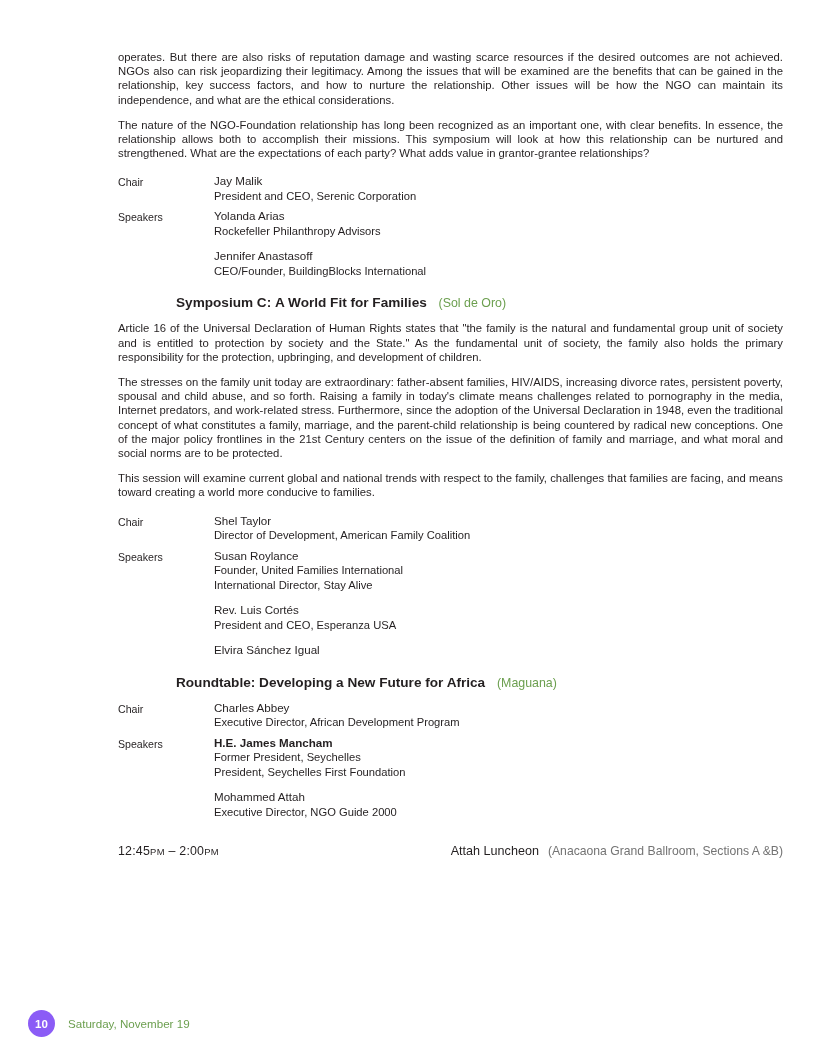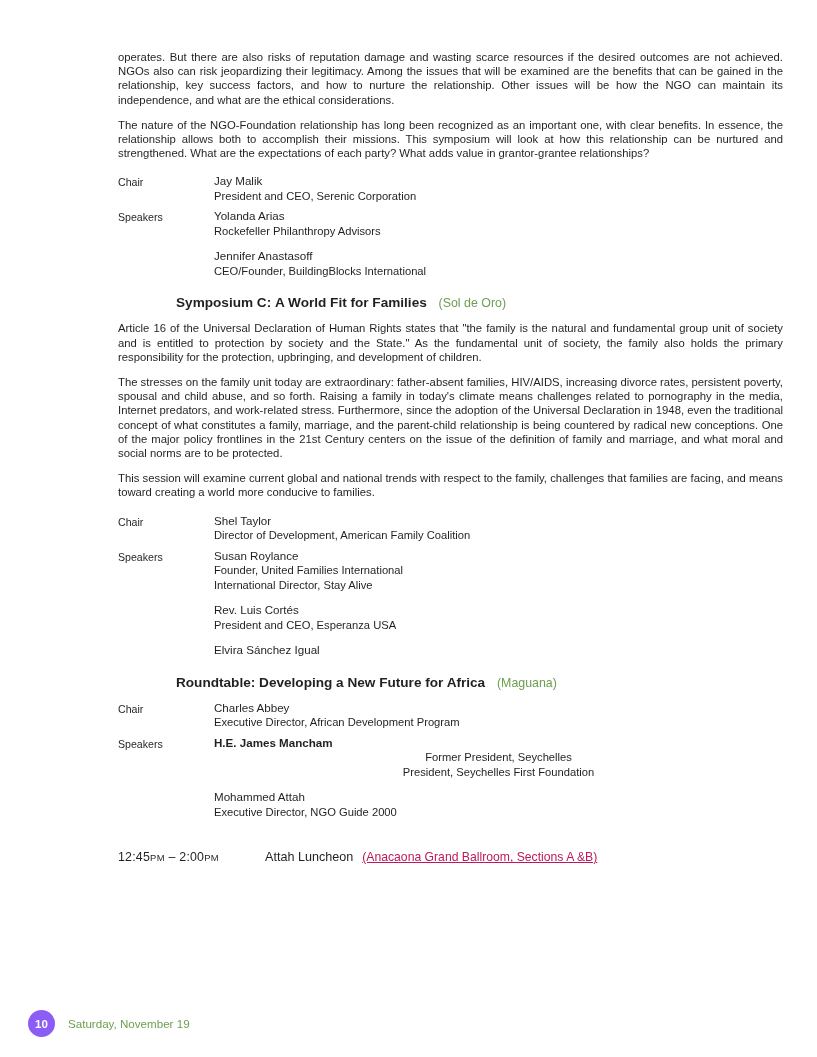--- a/index.html
+++ b/index.html
@@ -95,42 +95,42 @@
     font-weight: normal;
     font-style: normal;
     font-size: 12.4px;
     margin-left: 8px;
   }
 
   
   .sched {
     display: flex;
     align-items: baseline;
-    margin-top: 28px;
+    margin-top: 22px;
+    justify-content: space-between;
   }
   .sched .time {
     width: 147px;
     flex: 0 0 147px;
     font-size: 12.4px;
     color: #231f20;
     letter-spacing: .2px;
   }
   .sched .time .ampm {
     font-size: 9.4px;
     letter-spacing: .4px;
   }
   .sched .event {
     font-size: 12.6px;
     color: #231f20;
   }
   .sched .loc {
-    color: #be185d;
+    color: #737373;
     font-size: 12.2px;
     margin-left: 9px;
-    text-decoration: underline;
   }
 
   
   .footer {
     position: absolute;
     left: 28px;
     bottom: 28px;
     display: flex;
     align-items: center;
   }
@@ -243,21 +243,21 @@
             <span class="title">Executive Director, African Development Program</span>
           </div>
         </div>
       </div>
       <div class="spacer-sm"></div>
       <div class="role-row">
         <div class="role-label">Speakers</div>
         <div class="role-body">
           <div class="person">
             <span class="name bold">H.E. James Mancham</span>
-            <span class="title" style="white-space: pre-line; text-align: center;">Former President, Seychelles
+            <span class="title" style="white-space: pre-line;">Former President, Seychelles
 President, Seychelles First Foundation</span>
           </div>
           <div class="person">
             <span class="name">Mohammed Attah</span>
             <span class="title">Executive Director, NGO Guide 2000</span>
           </div>
         </div>
       </div>
     </div>
 

